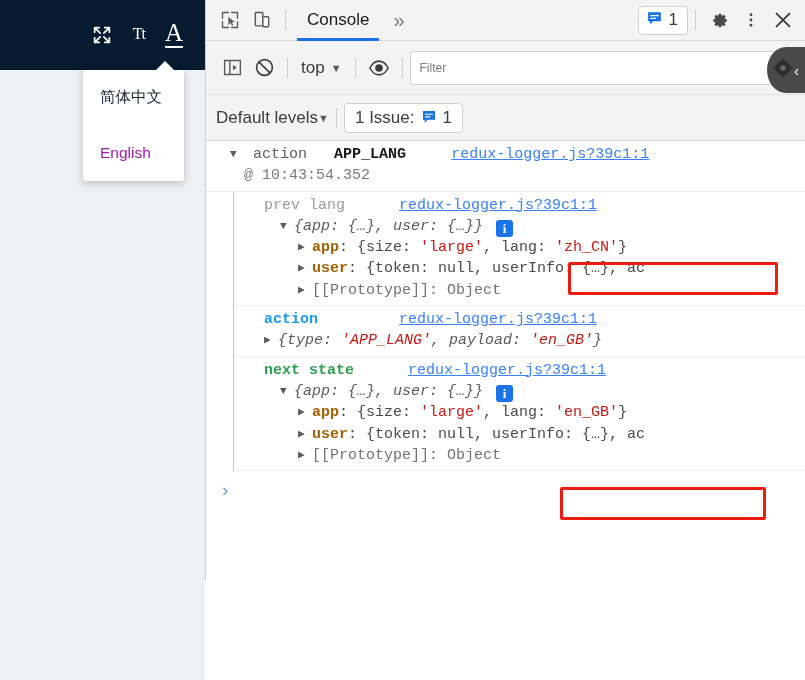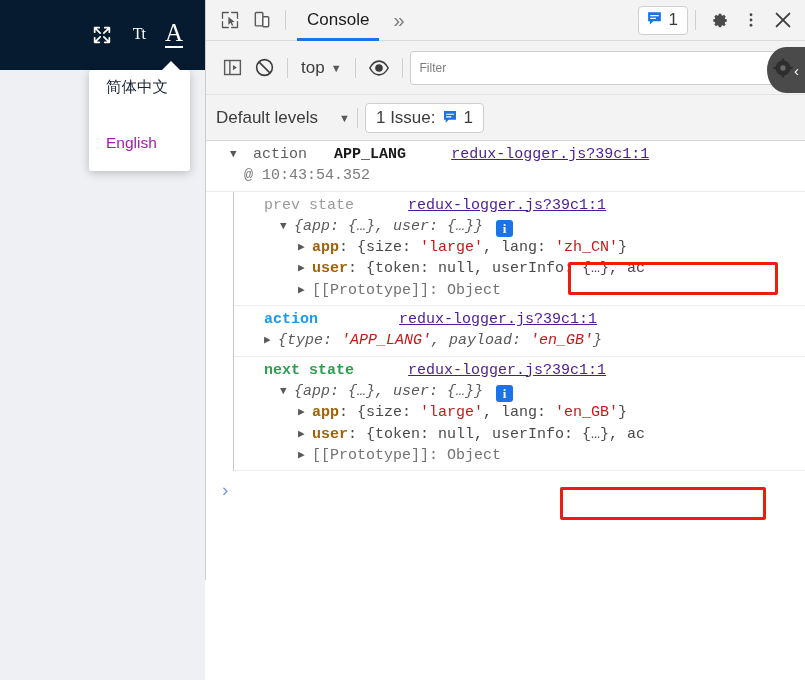--- a/index.html
+++ b/index.html
@@ -42,26 +42,26 @@
     font-family: "Liberation Serif", serif;
     font-size: 25px;
     border-bottom: 2.5px solid #ffffff;
     padding-bottom: 1px;
     position: relative; top: -1px;
   }
 
   
   .lang-popup {
     position: absolute;
-    left: 89px; top: 70px;
+    left: 83px; top: 70px;
     width: 101px;
     background: #ffffff;
     border-radius: 3px;
     box-shadow: 0 2px 10px rgba(0,0,0,0.22);
-    padding: 1px 0 13px 0;
+    padding: 11px 0 13px 0;
     z-index: 20;
   }
   .lang-popup::before {
     content: "";
     position: absolute;
     top: -9px; left: 72px;
     border-left: 10px solid transparent;
     border-right: 10px solid transparent;
     border-bottom: 10px solid #ffffff;
   }
@@ -161,21 +161,21 @@
   
   .dt-levelsbar {
     height: 46px;
     background: #f3f3f3;
     border-bottom: 1px solid #d6d6d6;
     display: flex; align-items: center;
     padding: 0 10px;
     flex: 0 0 46px;
   }
   .levels-select {
-    display: flex; align-items: center; gap: 21px;
+    display: flex; align-items: center; gap: 0;
     font-size: 17px; color: #3c3c3c; cursor: pointer;
   }
   .issue-pill {
     display: flex; align-items: center; gap: 6px;
     border: 1px solid #cfcfcf; border-radius: 4px;
     padding: 4px 10px; background: #fff; cursor: pointer;
     font-size: 17px; color: #3c3c3c;
   }
 
   
@@ -201,21 +201,21 @@
   .line { white-space: nowrap; line-height: 1.42; display: block; }
   .tri {
     display: inline-block; width: 14px;
     color: #5a5a5a; font-size: 11px;
     vertical-align: 1px;
   }
   .tri-r { color: #5a5a5a; }
   .lbl-action-hdr { color: #606060; }
   .lbl-bold { color: #1a1a1a; font-weight: bold; }
   .src-link {
-    color: #4c1d95; text-decoration: underline; cursor: pointer; text-align: right;
+    color: #3b82f6; text-decoration: underline; cursor: pointer; text-align: right;
   }
   .ts { color: #7b7b7b; }
   .lbl-prev { color: #9a9a9a; }
   .lbl-action { color: #1a9bf0; font-weight: bold; }
   .lbl-next { color: #2e9e4f; font-weight: bold; }
   .obj-preview { color: #5a5a5a; font-style: italic; }
   .prop-key { color: #a16207; font-weight: bold; }
   .str { color: #c41a16; }
   .punc { color: #4a4a4a; }
   .proto { color: #737373; }
@@ -410,21 +410,21 @@
         </span>
         <span class="line" style="padding-left:14px;">
           <span class="ts">@ 10:43:54.352</span>
         </span>
       </div>
 
       <div class="grp-body">
 
         <div class="msg-row" style="padding-left:30px;">
           <span class="line">
-            <span class="lbl-prev">prev state</span>
+            <span class="lbl-prev">prev lang</span>
             <span>&nbsp;&nbsp;&nbsp;&nbsp;</span>
             <span class="src-link">redux-logger.js?39c1:1</span>
           </span>
           <span class="line" style="padding-left:16px;">
             <span class="tri">▼</span><span class="obj-preview"><span>{</span><span>app: {…}, user: {…}</span><span>}</span></span>
             <span class="info-badge">i</span>
           </span>
           <span class="line" style="padding-left:34px;">
             <span class="tri tri-r">▶</span><span class="prop-key">app</span><span class="punc">: {size: </span><span class="str">'large'</span><span class="punc">, lang: </span><span class="str">'zh_CN'</span><span class="punc">}</span>
           </span>

